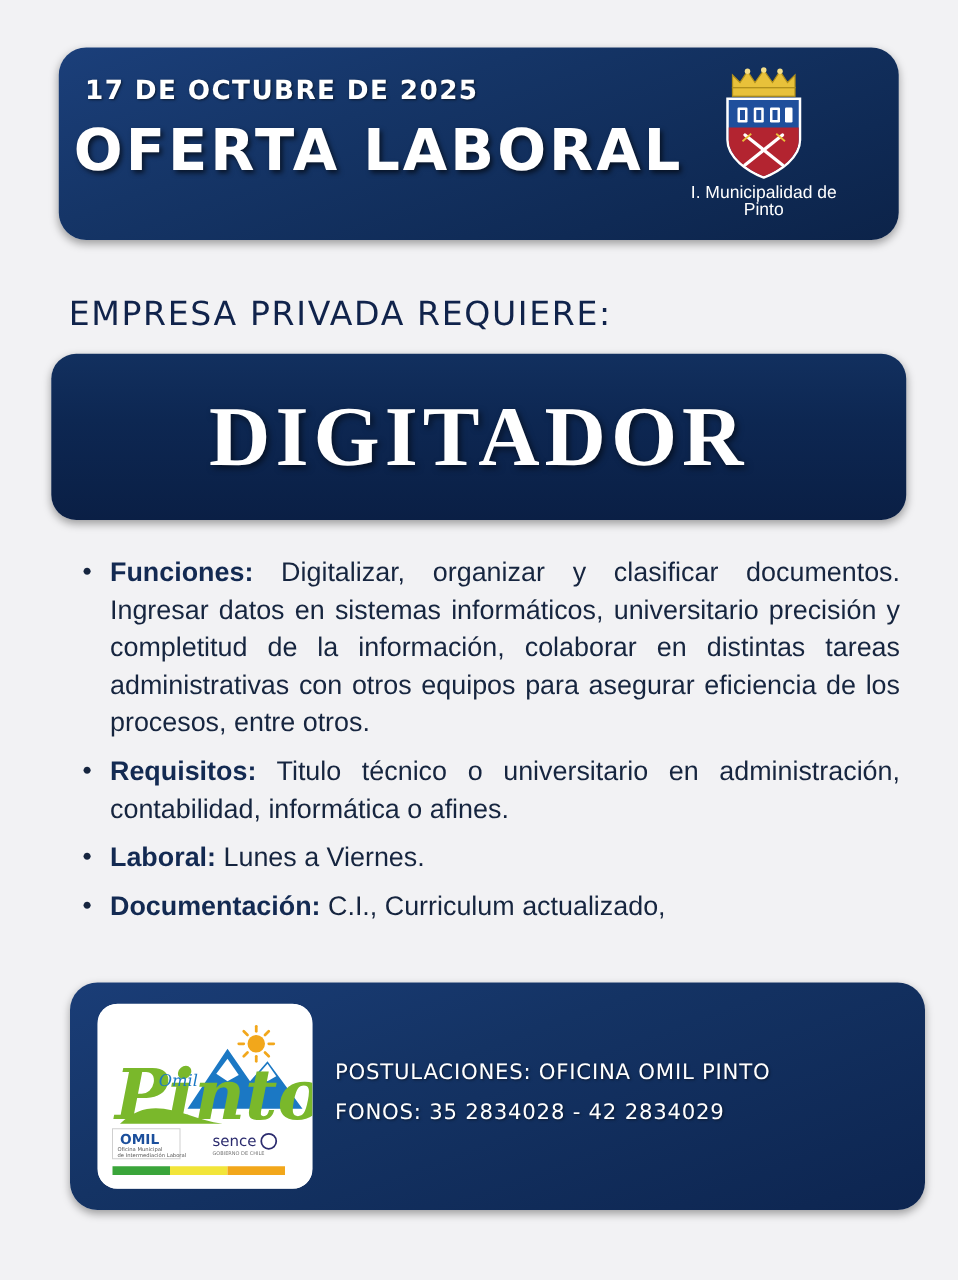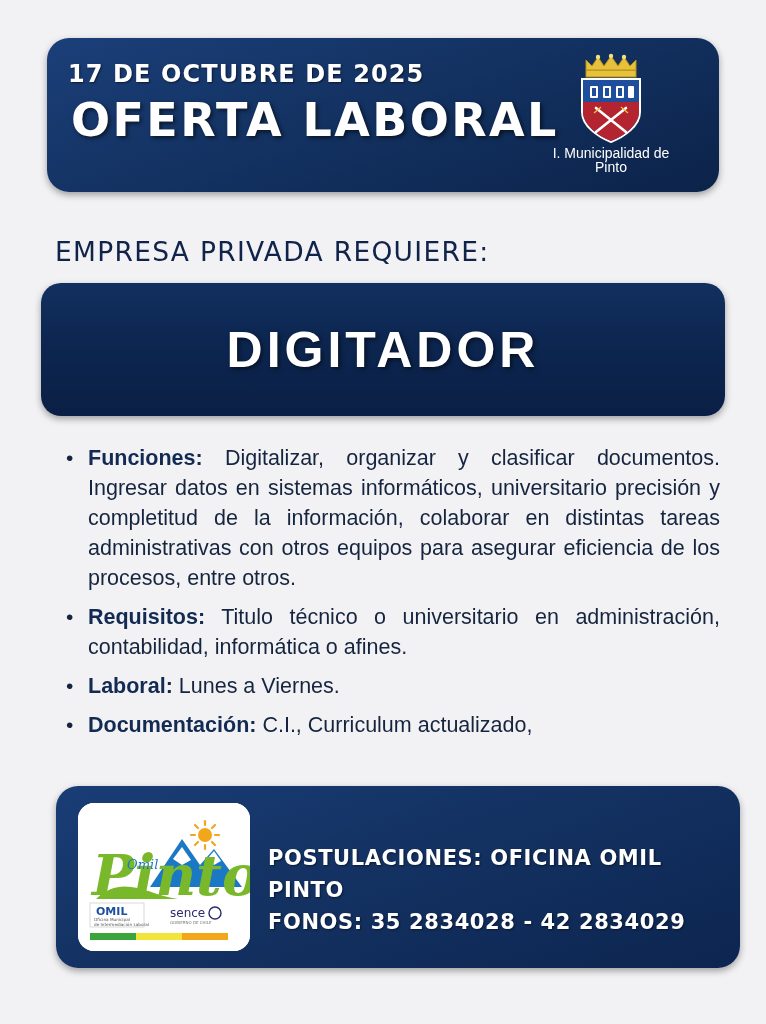--- a/index.html
+++ b/index.html
@@ -26,29 +26,29 @@
     height: 154px;
     border-radius: 22px;
     background: linear-gradient(160deg, #1b3f7a 0%, #153567 35%, #0f2a55 75%, #0c2349 100%);
     box-shadow: 0 3px 7px rgba(0,0,0,0.35);
   }
   .header-date {
     position: absolute;
     left: 21px;
     top: 22px;
     color: #ffffff;
-    font-size: 24px;
+    font-size: 21px;
     font-weight: bold;
     letter-spacing: 1.1px;
     font-family: "DejaVu Sans", sans-serif;
     text-shadow: 1px 1px 2px rgba(0,0,0,0.55);
   }
   .header-title {
     position: absolute;
-    left: 24px;
+    left: 12px;
     top: 55px;
     color: #ffffff;
     font-size: 46px;
     font-weight: bold;
     letter-spacing: 2.4px;
     font-family: "DejaVu Sans", sans-serif;
     text-shadow: 2px 2px 4px rgba(0,0,0,0.6);
   }
 
   
@@ -94,24 +94,24 @@
     height: 133px;
     border-radius: 20px;
     background: linear-gradient(180deg, #12305f 0%, #0d2752 40%, #0a1f45 100%);
     box-shadow: 0 3px 7px rgba(0,0,0,0.35);
     display: flex;
     align-items: center;
     justify-content: center;
   }
   .job-title {
     color: #ffffff;
-    font-size: 50px;
+    font-size: 68px;
     font-weight: bold;
     letter-spacing: 4px;
-    font-family: Liberation Sans, sans-serif;
+    font-family: Liberation Serif, serif;
     text-shadow: 2px 2px 5px rgba(0,0,0,0.55);
   }
 
   
   .details {
     position: absolute;
     left: 60px;
     top: 443px;
     width: 660px;
   }
@@ -161,22 +161,22 @@
     overflow: hidden;
   }
   .footer-text {
     position: absolute;
     left: 212px;
     top: 56px;
     width: 455px;
   }
   .footer-line {
     color: #ffffff;
-    font-size: 21px;
-    font-weight: bold;
+    font-size: 17px;
+    font-weight: normal;
     letter-spacing: 0.6px;
     line-height: 32px;
     font-family: "DejaVu Sans", sans-serif;
     text-shadow: 1px 1px 2px rgba(0,0,0,0.5);
   }
 </style>
 </head>
 <body>
 
 <div class="poster">

